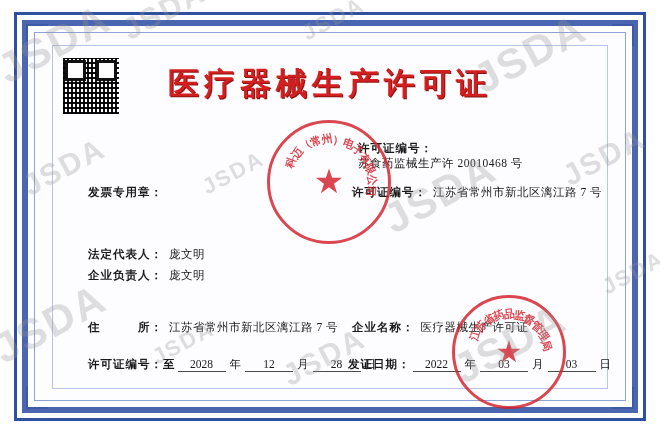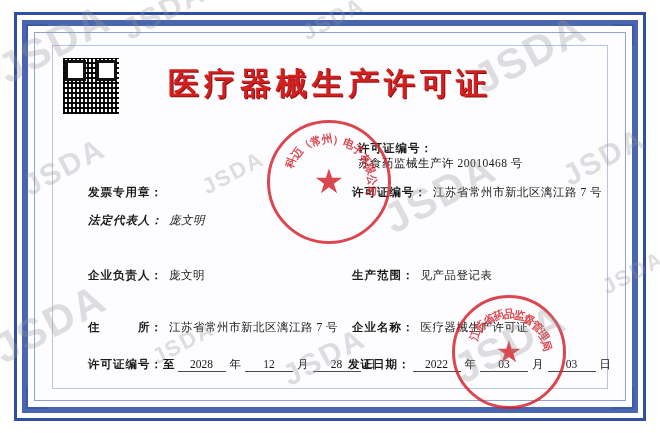--- a/index.html
+++ b/index.html
@@ -164,21 +164,21 @@
     min-width: 40px;
     text-align: center;
   }
 
   
   .col-l { left: 36px; }
   .col-r { left: 300px; }
 
   .r1 { top: 96px; flex-direction: column; }
   .r2 { top: 140px; }
-  .r3 { top: 168px; font-style: italic; }
+  .r3 { top: 202px; }
   .r4 { top: 223px; text-align: right; }
   .r5 { top: 275px; }
 
   .date-row {
     position: absolute;
     top: 275px;
     display: flex;
     align-items: baseline;
     font-size: 11.5px;
     color: #1a1a1a;
@@ -278,24 +278,20 @@
     </div>
 
     <div class="row col-l r3">
       <span class="lbl">法定代表人：</span>
       <span class="val">庞文明</span>
     </div>
 
     <div class="row col-l r4">
       <span class="lbl">企业负责人：</span>
       <span class="val">庞文明</span>
-    </div>
-    <div class="row col-r r4">
-      <span class="lbl">生产范围：</span>
-      <span class="val">见产品登记表</span>
     </div>
 
     <div class="row col-l r5">
       <span class="lbl">住　　　所：</span>
       <span class="val">江苏省常州市新北区漓江路 7 号</span>
     </div>
     <div class="row col-r r5">
       <span class="lbl">企业名称：</span>
       <span class="val">医疗器械生产许可证</span>
     </div>

